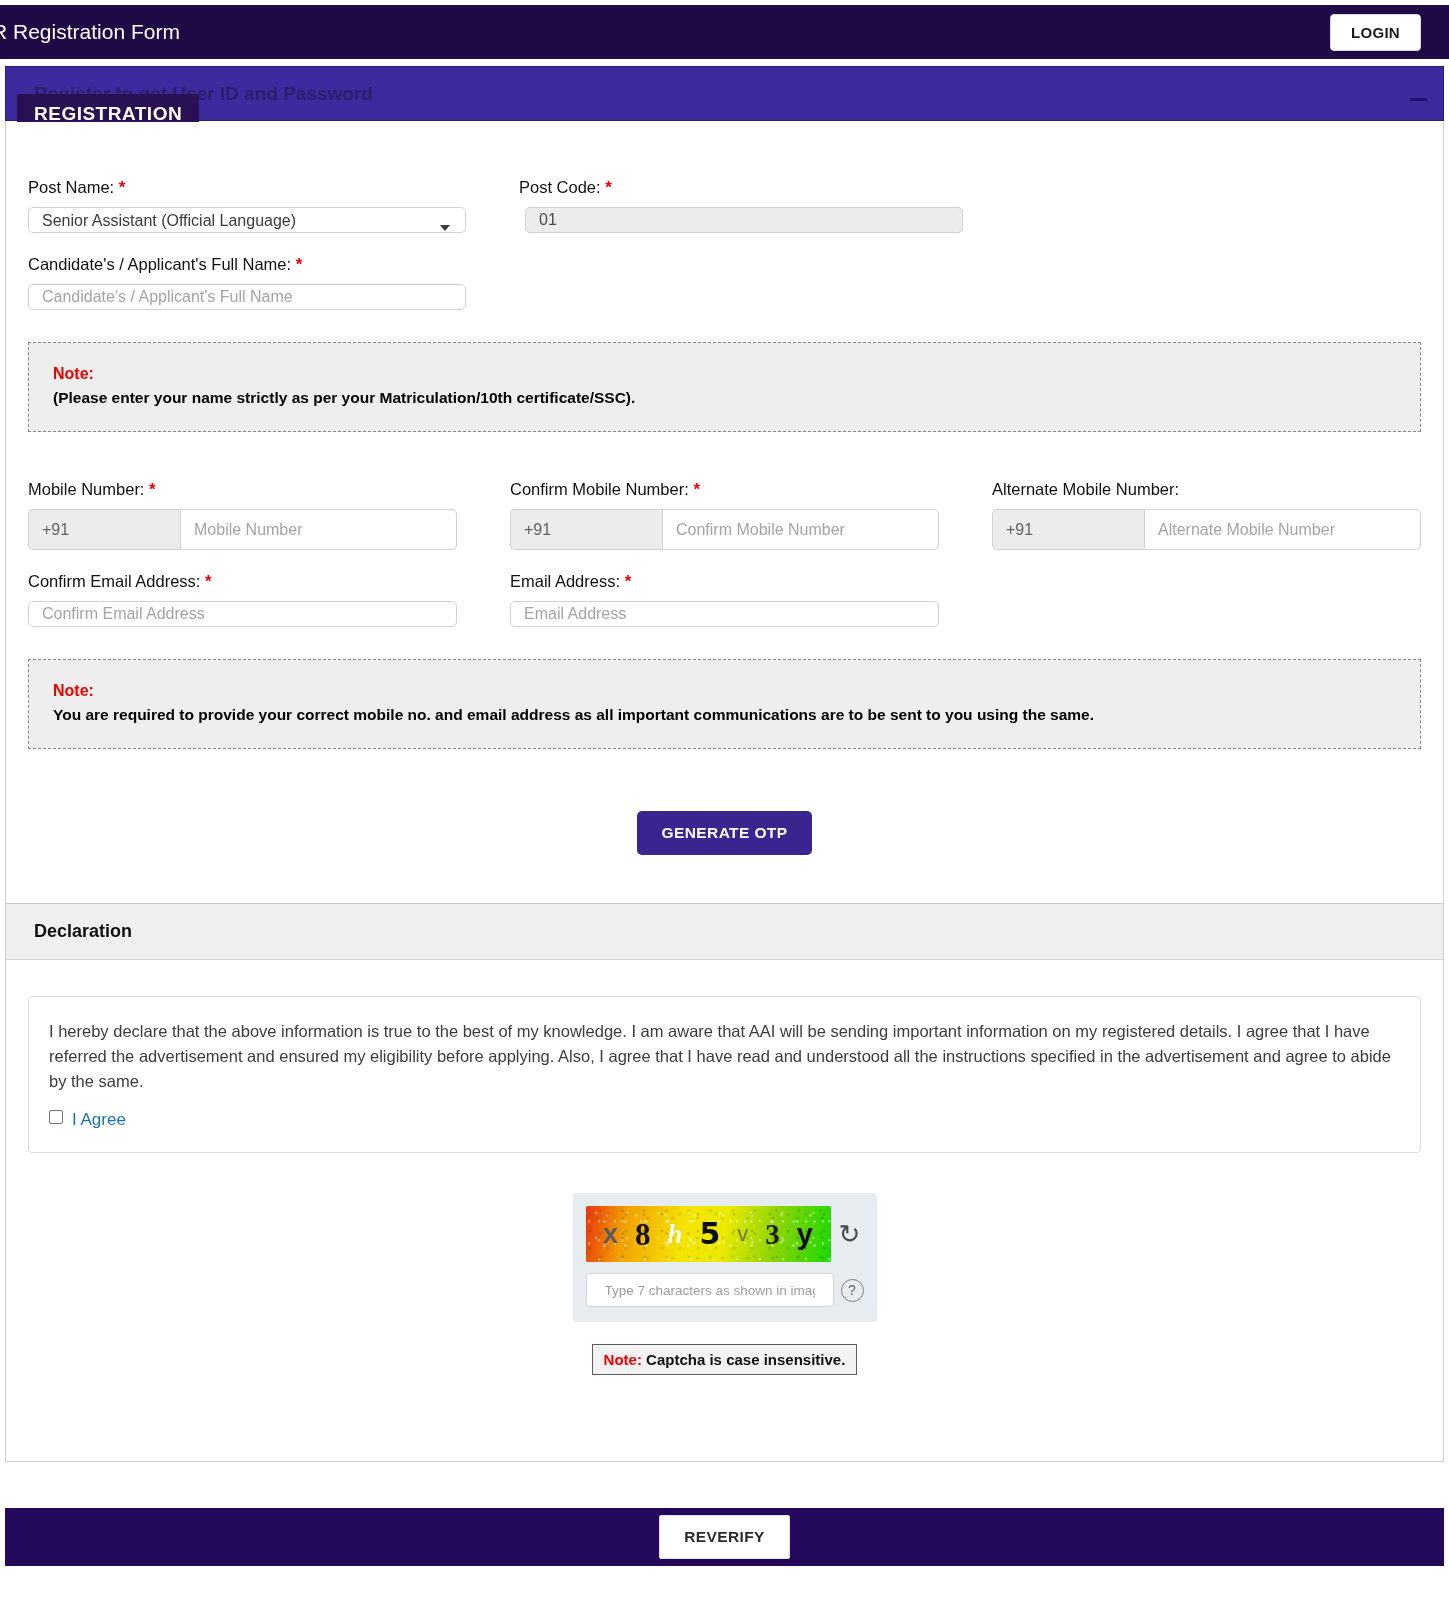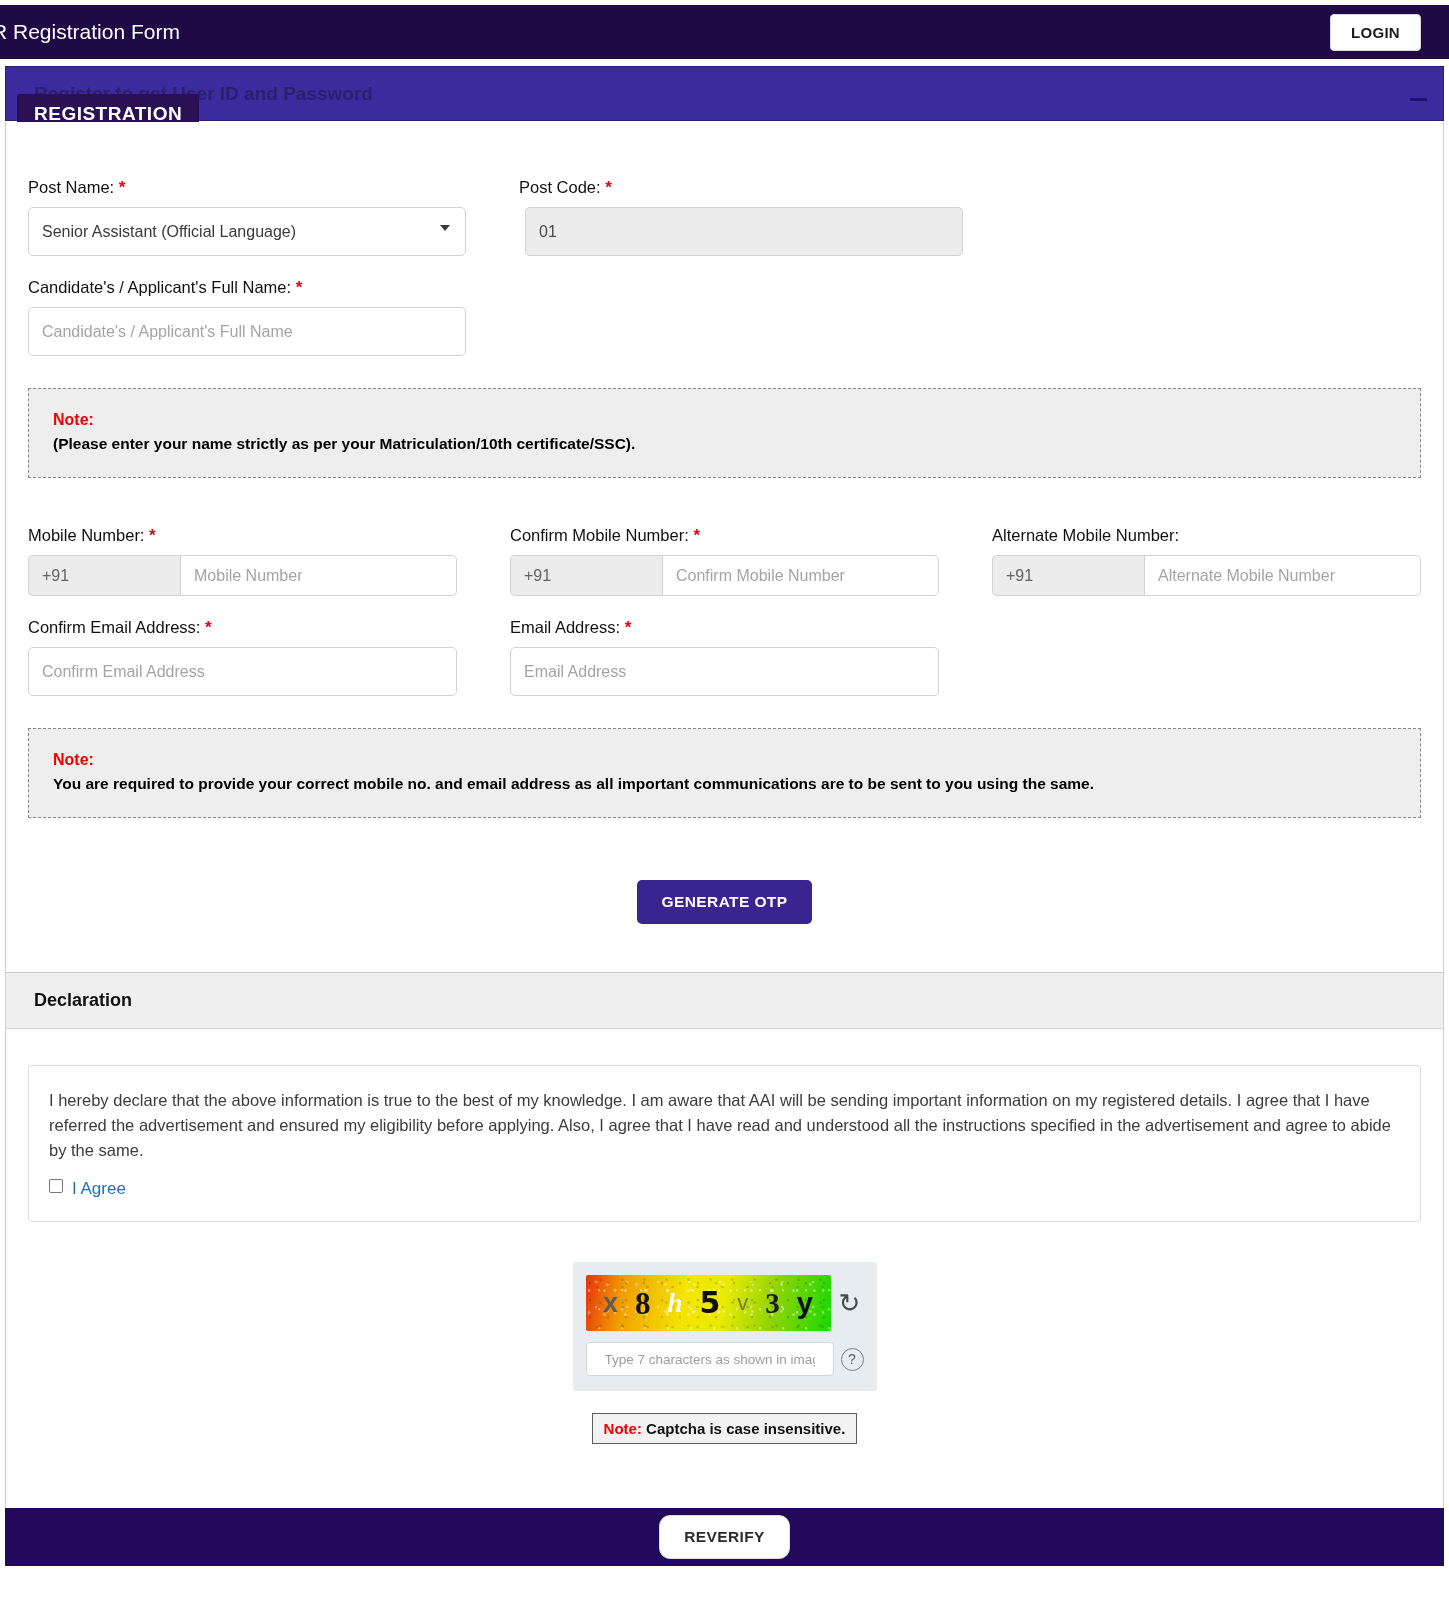--- a/index.html
+++ b/index.html
@@ -105,21 +105,21 @@
     color: #111111;
     margin-bottom: 9px;
     font-weight: 400;
     white-space: nowrap;
   }
   label.fld b { font-weight: 400; }
   .req { color: #e8000d; font-weight: 700; font-size: 17px; }
 
   .ctl {
     width: 100%;
-    height: 49px;
+    height: 26px;
     border: 1px solid #d2d2d2;
     border-radius: 5px;
     background: #ffffff;
     font-size: 16px;
     color: #3b3b3b;
     padding: 0 13px;
     font-family: "Liberation Sans", sans-serif;
     outline: none;
   }
   .ctl::placeholder { color: #a4a4a4; }
@@ -302,21 +302,21 @@
     position: absolute;
     left: 5px; top: 1508px;
     width: 1439px; height: 58px;
     background: #24085c;
     display: flex; align-items: center; justify-content: center;
   }
   .reverify-btn {
     background: #ffffff;
     color: #2b2b2b;
     border: 1px solid #e0e0e0;
-    border-radius: 11px;
+    border-radius: 2px;
     font-size: 15.5px;
     font-weight: 700;
     letter-spacing: .4px;
     padding: 12px 24px;
     cursor: pointer;
     font-family: "Liberation Sans", sans-serif;
   }
   .bottom-strip {
     position: absolute;
     left: 0; top: 1580px;

